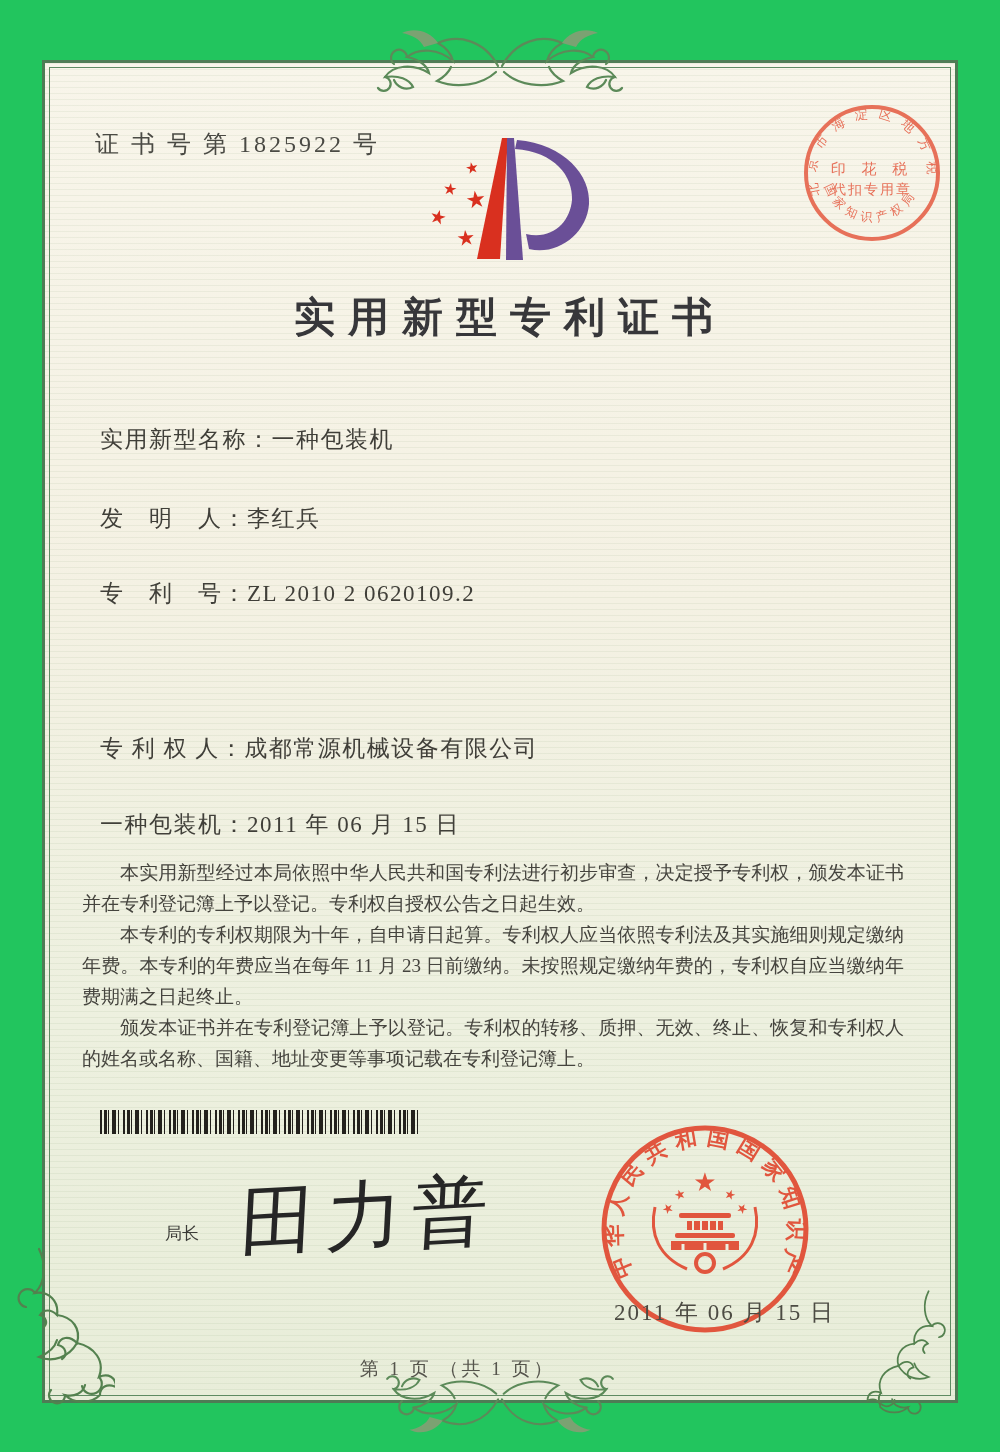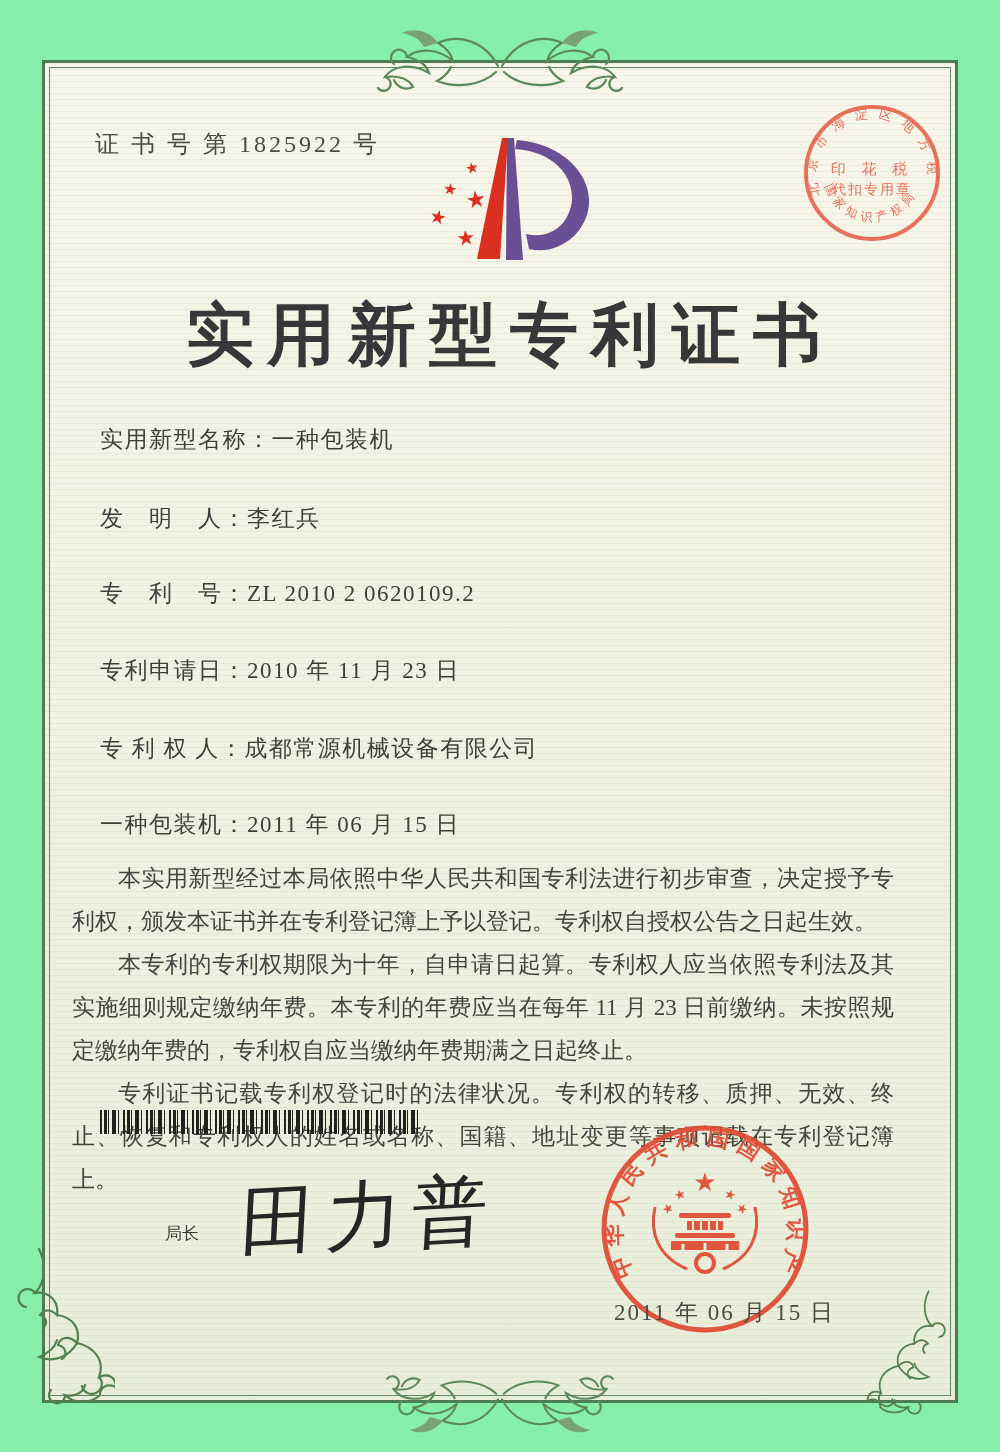--- a/index.html
+++ b/index.html
@@ -1,46 +1,46 @@
 <!DOCTYPE html>
 <html><head>
 <meta charset="utf-8">
 <style>
   html,body{margin:0;padding:0;background:#e8e6dc;}
   .page{
     position:relative;width:1000px;height:1452px;overflow:hidden;
-    background:#86efac;
+    background:#22c55e;
     font-family:"Liberation Serif","DejaVu Serif",serif;
   }
   
   .frame{
     position:absolute;left:42px;top:60px;right:42px;bottom:49px;
     border:3px solid #4e7c55;
     background:linear-gradient(180deg,#f8f5ea 0%,#f4f1e3 40%,#edf0df 72%,#e8edd9 100%);
   }
   .frame::after{
     content:"";position:absolute;inset:0;
     background:repeating-linear-gradient(180deg,rgba(110,145,95,0.09) 0 1px,transparent 1px 6px);
     pointer-events:none;
   }
   .frame-inner{position:absolute;inset:4px;border:1px solid #5d8a62;}
 
   .cert-no{position:absolute;left:95px;top:128px;font-size:24px;letter-spacing:3px;color:#4a4a44;}
   .logo{position:absolute;left:405px;top:132px;width:200px;height:140px;}
   .tax-stamp{position:absolute;left:797px;top:98px;width:150px;height:150px;opacity:.88;}
   .title{
     position:absolute;left:0;right:0;top:290px;text-align:center;
-    font-size:68px;font-weight:bold;letter-spacing:13px;color:#37373a;padding-left:20px;
+    font-size:41px;font-weight:bold;letter-spacing:13px;color:#37373a;padding-left:20px;
   }
   .field{position:absolute;left:100px;font-size:23px;letter-spacing:1.5px;color:#403f39;white-space:nowrap;}
   .f0{top:424px}.f1{top:503px}.f2{top:578px}.f3{top:655px}.f4{top:733px}.f5{top:809px}
 
   .body-text{
-    position:absolute;left:72px;width:822px;top:857px;
-    font-size:23px;line-height:43px;text-align:justify;color:#45443e;
+    position:absolute;left:82px;width:822px;top:857px;
+    font-size:19px;line-height:31px;text-align:justify;color:#45443e;
   }
   .body-text p{margin:0;text-indent:2em;}
 
   .barcode{
     position:absolute;left:100px;top:1110px;width:322px;height:24px;
     background:repeating-linear-gradient(90deg,
       #23211d 0 2px,transparent 2px 4px,
       #23211d 4px 7px,transparent 7px 8px,
       #23211d 8px 9px,transparent 9px 12px,
       #23211d 12px 16px,transparent 16px 18px,
@@ -133,28 +133,27 @@
     <text x="75" y="76" font-size="15" fill="#e55f46" text-anchor="middle" letter-spacing="6">印 花 税</text>
     <text x="75" y="96" font-size="14" fill="#e55f46" text-anchor="middle" letter-spacing="2">代扣专用章</text>
     <text font-size="12" fill="#e55f46" letter-spacing="5"><textPath href="#ts-bot">国家知识产权局</textPath></text>
   </svg>
 
   <div class="title">实用新型专利证书</div>
 
   <div class="field f0"><span>实用新型名称：</span><span>一种包装机</span></div>
   <div class="field f1"><span>发　明　人：</span><span>李红兵</span></div>
   <div class="field f2"><span>专　利　号：</span><span>ZL 2010 2 0620109.2</span></div>
-  <div class="field f3"><span>专利申请日：</span><span>2010 年 11 月 23 日</span></div>
   <div class="field f4"><span>专 利 权 人：</span><span>成都常源机械设备有限公司</span></div>
   <div class="field f5"><span>一种包装机：</span><span>2011 年 06 月 15 日</span></div>
 
   <div class="body-text">
     <p>本实用新型经过本局依照中华人民共和国专利法进行初步审查，决定授予专利权，颁发本证书并在专利登记簿上予以登记。专利权自授权公告之日起生效。</p>
     <p>本专利的专利权期限为十年，自申请日起算。专利权人应当依照专利法及其实施细则规定缴纳年费。本专利的年费应当在每年 11 月 23 日前缴纳。未按照规定缴纳年费的，专利权自应当缴纳年费期满之日起终止。</p>
-    <p>专利证书记载专利权登记时的法律状况。专利权的转移、质押、无效、终止、恢复和专利权人的姓名或名称、国籍、地址变更等事项记载在专利登记簿上。</p>
+    <p>颁发本证书并在专利登记簿上予以登记。专利权的转移、质押、无效、终止、恢复和专利权人的姓名或名称、国籍、地址变更等事项记载在专利登记簿上。</p>
   </div>
 
   <div class="barcode"></div>
 
   <div class="sig-title">局长</div>
   <div class="sig-name">田力普</div>
 
   <svg class="seal" viewBox="0 0 220 220">
     <defs>
       <path id="seal-ring-path" d="M 39,155 A 84,84 0 1 1 181,155"></path>
@@ -173,14 +172,15 @@
       <rect x="76" y="122" width="68" height="9"></rect>
       <path d="M98,102 V111 M106,102 V111 M114,102 V111 M122,102 V111" stroke="#eef0e0" stroke-width="2"></path>
       <path d="M88,131 V125 M110,131 V124 M132,131 V125" stroke="#eef0e0" stroke-width="3"></path>
       <circle cx="110" cy="144" r="9" fill="none" stroke="#e14b33" stroke-width="4"></circle>
       <path d="M60,88 C54,115 64,138 92,150" fill="none" stroke="#e14b33" stroke-width="3"></path>
       <path d="M160,88 C166,115 156,138 128,150" fill="none" stroke="#e14b33" stroke-width="3"></path>
     </g>
   </svg>
   <div class="seal-date">2011 年 06 月 15 日</div>
 
+  <div class="footer">第 1 页 （共 1 页）</div>
 
 </div>
 
 </body></html>

